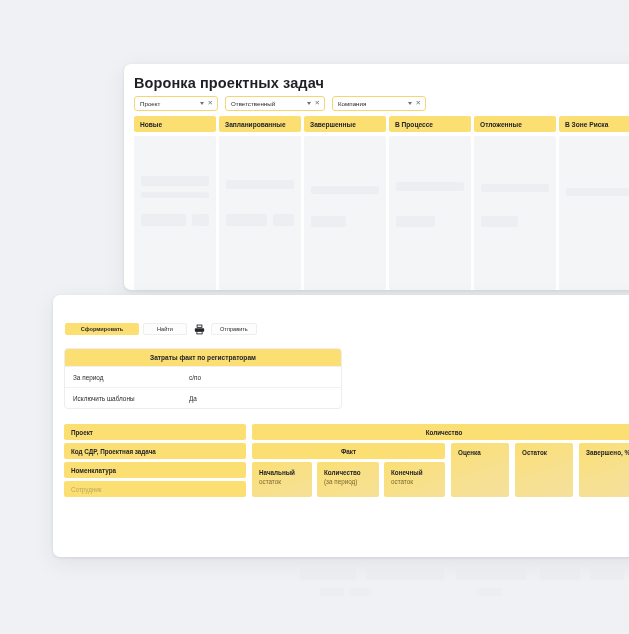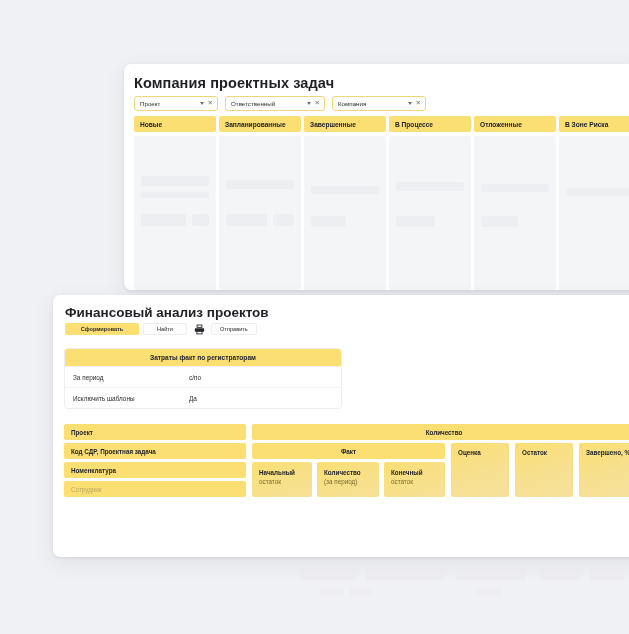--- a/index.html
+++ b/index.html
@@ -265,21 +265,21 @@
     background: #e9eaef;
     border-radius: 3px;
     opacity: .75;
   }
 </style>
 </head>
 <body>
 
 <div class="card" id="funnel-card">
 
-  <div id="funnel-title">Компания проектных задач</div>
+  <div id="funnel-title">Воронка проектных задач</div>
 
   <div class="filter-row">
 
     <div class="filter-chip" id="chip-w1">
       <span class="fc-label">Проект</span>
       <span class="fc-icons">
         <span class="chev"></span>
         <span class="xmark">✕</span>
       </span>
     </div>
@@ -351,21 +351,20 @@
       <div class="kcol-body">
         <div class="ghost" style="top:52px;height:8px;"></div>
       </div>
     </div>
 
   </div>
 </div>
 
 <div class="card" id="finance-card">
 
-  <div id="finance-title">Финансовый анализ проектов</div>
 
   <div class="fin-toolbar">
     <div class="tb-btn primary">Сформировать</div>
     <div class="tb-btn ghostbtn">Найти</div>
     <div class="tb-icon">
       <svg width="11" height="11" viewBox="0 0 16 16" aria-hidden="true">
         <rect x="4.5" y="1.5" width="7" height="3.4" fill="none" stroke="#26272c" stroke-width="1.3"></rect>
         <path d="M2.2 6.2h11.6a1 1 0 0 1 1 1v3.1a1 1 0 0 1-1 1H2.2a1 1 0 0 1-1-1V7.2a1 1 0 0 1 1-1z" fill="#26272c"></path>
         <rect x="4.2" y="10.2" width="7.6" height="4.2" fill="none" stroke="#26272c" stroke-width="1.3"></rect>
       </svg>

